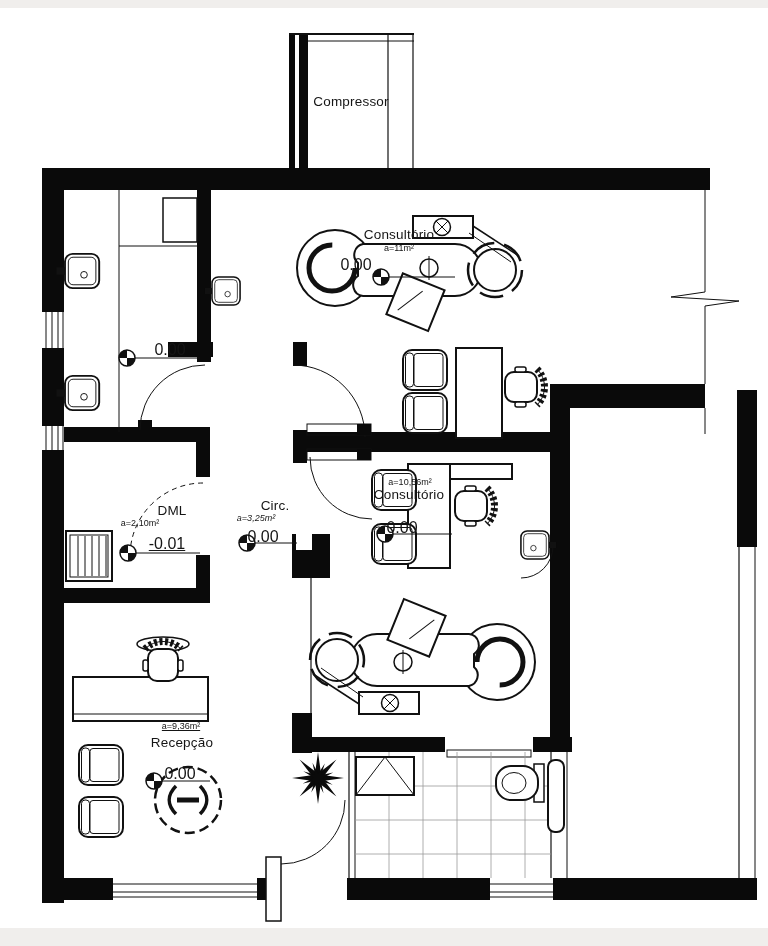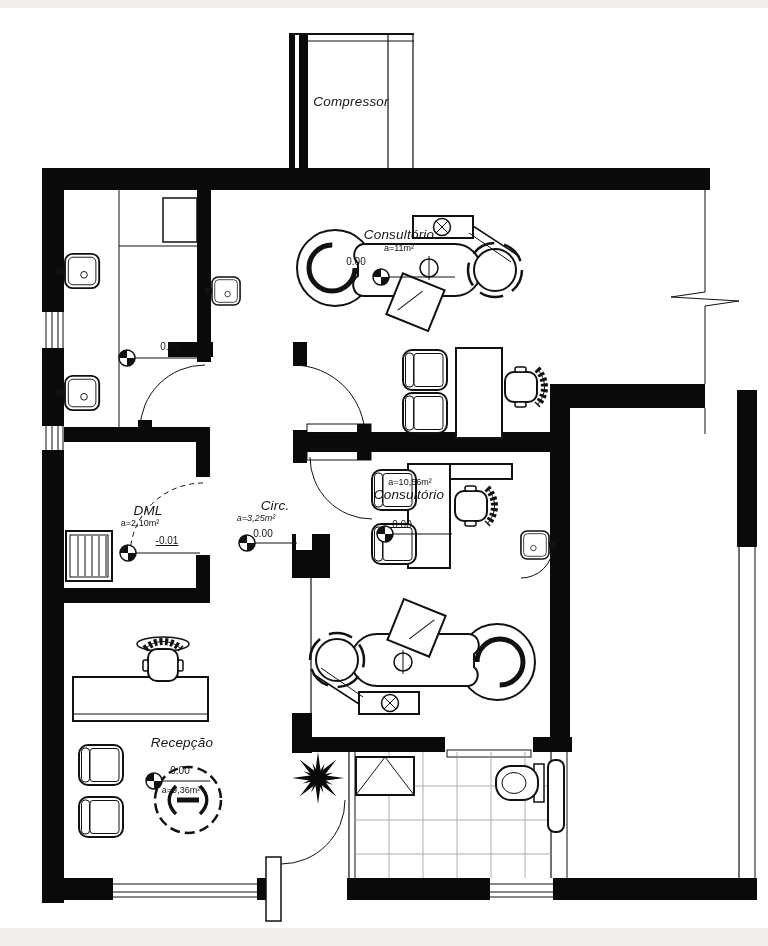--- a/index.html
+++ b/index.html
@@ -2,23 +2,23 @@
 <html><head>
 <meta charset="utf-8">
 <style>
   html,body{margin:0;padding:0;background:#fff;}
   #stage{position:relative;width:768px;height:946px;background:#ffffff;overflow:hidden;
          font-family:"Liberation Sans",sans-serif;}
   #plan-svg{position:absolute;left:0;top:0;}
   .scanband{position:absolute;left:0;width:768px;background:#f0eeec;}
   .lbl{position:absolute;transform:translateX(-50%);color:#151515;white-space:nowrap;
        font-family:"Liberation Sans",sans-serif;line-height:1;}
-  .room{font-size:13.5px;letter-spacing:0.2px;font-style:italic;}
+  .room{font-size:13.5px;letter-spacing:0.2px;}
   .area{font-size:9px;}
-  .level{font-size:10px;}
+  .level{font-size:16px;}
   
   .blk{fill:#0a0a0a;stroke:none;}
   .s1{fill:none;stroke:#111;stroke-width:1;}
   .s12{fill:none;stroke:#111;stroke-width:1.2;}
   .s15{fill:#fff;stroke:#111;stroke-width:1.5;}
   .s2{fill:#fff;stroke:#111;stroke-width:2;}
   .ln{stroke:#111;stroke-width:1;fill:none;}
   .dash{stroke-dasharray:5 4;}
   .tile{stroke:#9a9a9a;stroke-width:0.8;}
 </style>
@@ -241,24 +241,24 @@
   <div class="lbl room" style="left:399px;top:228px;">Consultório</div>
   <div class="lbl area" style="left:399px;top:244px;">a=11m²</div>
   <div class="lbl level" style="left:356px;top:257px;">0.00</div>
 
   <div class="lbl level" style="left:170px;top:342px;">0.00</div>
 
   <div class="lbl room" style="left:275px;top:499px;">Circ.</div>
   <div class="lbl area" style="left:256px;top:514px;font-style:italic;">a=3,25m²</div>
   <div class="lbl level" style="left:263px;top:529px;">0.00</div>
 
-  <div class="lbl room" style="left:148px;top:504px;">DML</div>
+  <div class="lbl room" style="left:172px;top:504px;">DML</div>
   <div class="lbl area" style="left:140px;top:519px;">a=2,10m²</div>
   <div class="lbl level" style="left:167px;top:536px;text-decoration:underline;">-0.01</div>
 
   <div class="lbl room" style="left:409px;top:488px;">Consultório</div>
   <div class="lbl area" style="left:410px;top:478px;">a=10,56m²</div>
   <div class="lbl level" style="left:402px;top:520px;">0.00</div>
 
   <div class="lbl room" style="left:182px;top:736px;">Recepção</div>
-  <div class="lbl area" style="left:181px;top:786px;">a=9,36m²</div>
+  <div class="lbl area" style="left:181px;top:722px;text-decoration:underline;">a=9,36m²</div>
   <div class="lbl level" style="left:180px;top:766px;">0.00</div>
 </div>
 
 </body></html>

